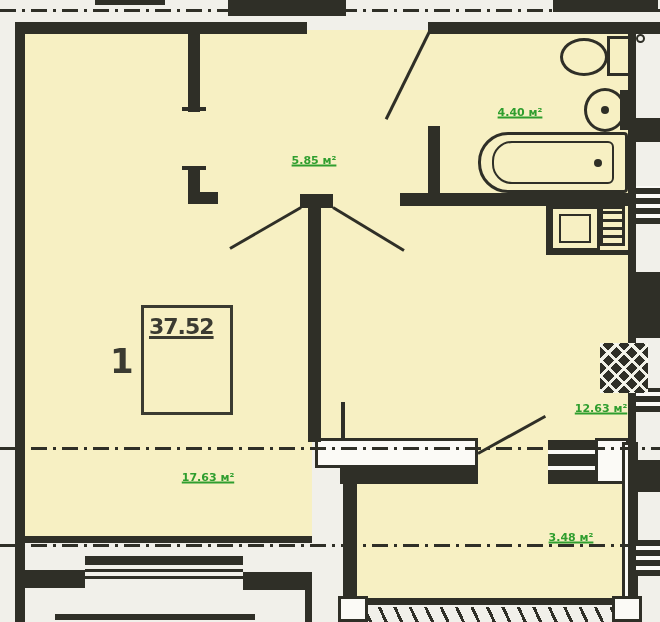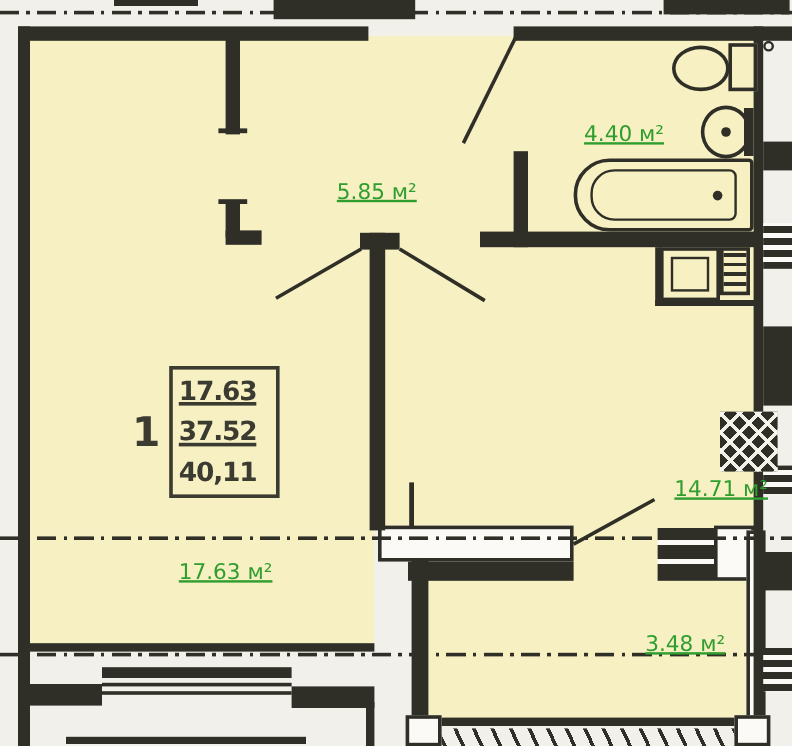--- a/index.html
+++ b/index.html
@@ -10,21 +10,21 @@
   body{font-family:"DejaVu Sans", sans-serif;background:#ddd;}
   #plan{position:relative;width:660px;height:622px;background:var(--background);overflow:hidden;}
   .abs{position:absolute;}
   .floor{position:absolute;background:var(--floor);}
   .wall{position:absolute;background:var(--wall);}
   .wfill{position:absolute;background:var(--white);border:3px solid var(--wall);box-sizing:border-box;}
   .dashdot{position:absolute;height:3px;
     background:repeating-linear-gradient(90deg,var(--wall) 0 16px,transparent 16px 22px,var(--wall) 22px 25px,transparent 25px 31px);}
   .leaf{position:absolute;height:3px;background:var(--wall);transform-origin:0 50%;}
   .sym{position:absolute;border:3px solid var(--wall);box-sizing:border-box;background:transparent;}
-  .arealabel{position:absolute;color:var(--label_green);font-weight:normal;font-size:18px;
+  .arealabel{position:absolute;color:var(--label_green);font-weight:bold;font-size:11px;
     text-decoration:underline;text-decoration-thickness:2px;transform:translate(-50%,-50%);
     white-space:nowrap;letter-spacing:0px;}
   .striped{position:absolute;background:repeating-linear-gradient(0deg,var(--wall) 0 6px,var(--white) 6px 10px);}
   .crosshatch{position:absolute;background-color:var(--wall);
     background-image:repeating-linear-gradient(45deg,rgba(250,250,240,.95) 0 3px,transparent 3px 11px),
                      repeating-linear-gradient(-45deg,rgba(250,250,240,.95) 0 3px,transparent 3px 11px);}
   .glazing{position:absolute;background:repeating-linear-gradient(65deg,transparent 0 11px,var(--wall) 11px 14px);}
   .infobox{position:absolute;left:141px;top:305px;width:92px;height:110px;border:3px solid var(--box_text);
     box-sizing:border-box;padding:2px 0 0 5px;color:var(--box_text);}
   .infobox .row{font-size:22px;font-weight:bold;line-height:34px;letter-spacing:-1px;}
@@ -112,25 +112,23 @@
        background:repeating-linear-gradient(0deg,transparent 0 5px,var(--wall) 5px 8px);"></div>
   <div class="wall" style="left:546px;top:250px;width:84px;height:5px;"></div>
   <div class="wall" style="left:546px;top:206px;width:5px;height:49px;"></div>
 
   <div class="leaf" style="left:430px;top:29px;width:99px;transform:rotate(116.3deg);"></div>
   <div class="leaf" style="left:301px;top:206px;width:82px;transform:rotate(150deg);"></div>
   <div class="leaf" style="left:333px;top:206px;width:83px;transform:rotate(31.2deg);"></div>
   <div class="leaf" style="left:478px;top:452px;width:77px;transform:rotate(-28.9deg);"></div>
 
   <div class="infobox">
-    <div class="row u">17.63</div>
     <div class="row u">37.52</div>
-    <div class="row">40,11</div>
   </div>
   <div class="unitnum">1</div>
 
   <div class="arealabel" style="left:314px;top:160px;">5.85 м²</div>
   <div class="arealabel" style="left:520px;top:112px;">4.40 м²</div>
-  <div class="arealabel" style="left:188px;top:477px;">17.63 м²</div>
-  <div class="arealabel" style="left:601px;top:408px;">14.71 м²</div>
+  <div class="arealabel" style="left:208px;top:477px;">17.63 м²</div>
+  <div class="arealabel" style="left:601px;top:408px;">12.63 м²</div>
   <div class="arealabel" style="left:571px;top:537px;">3.48 м²</div>
 
 </div>
 
 </body></html>

